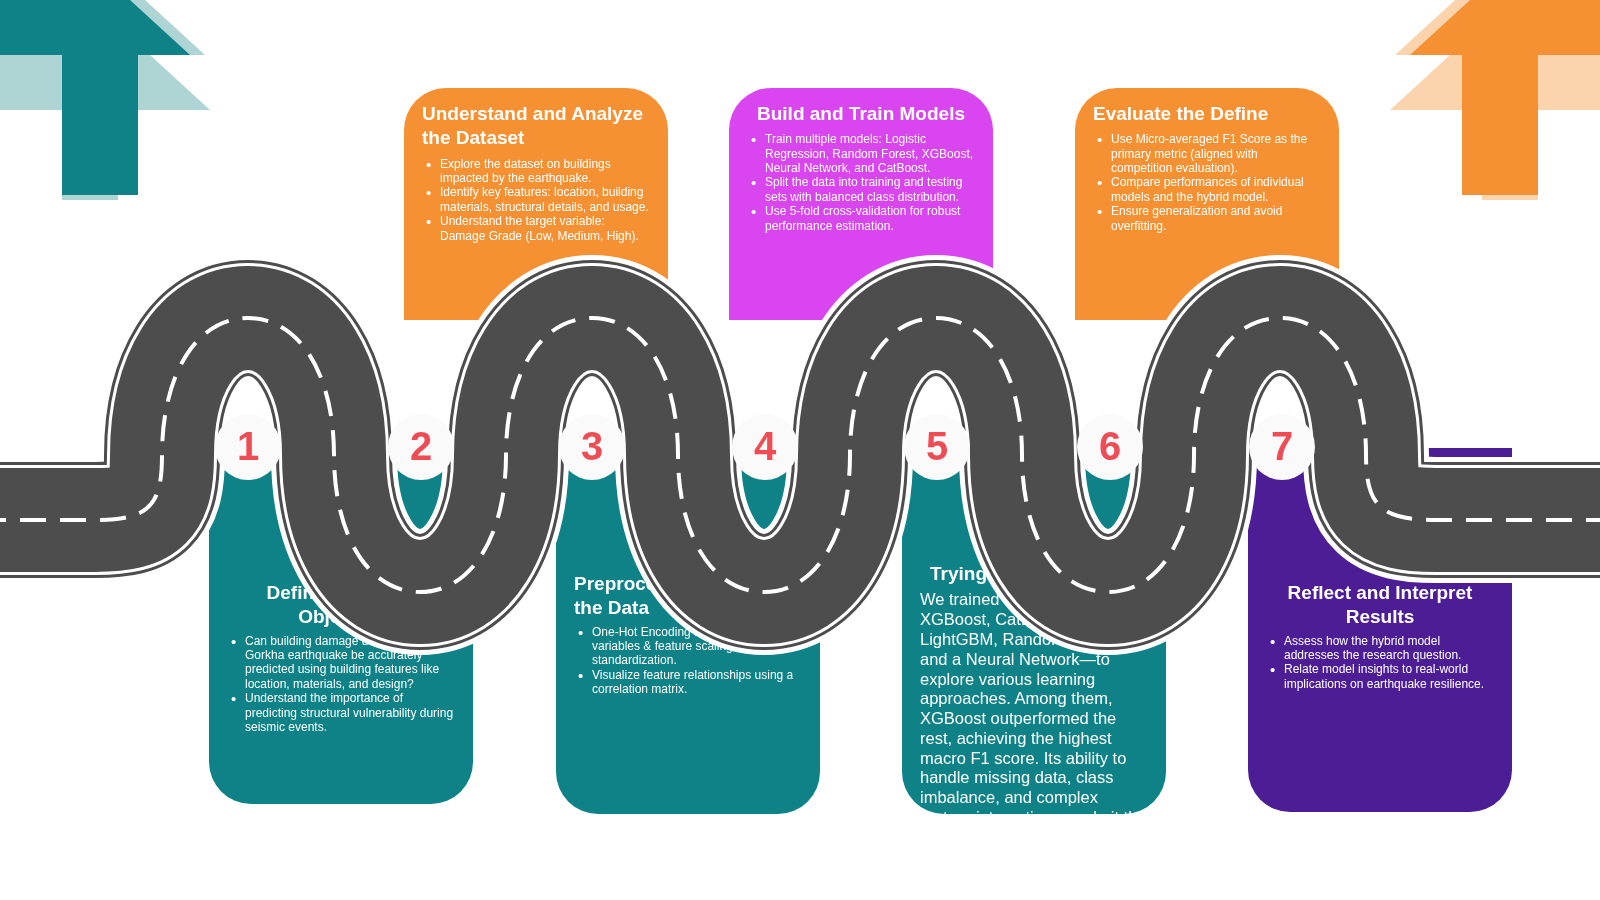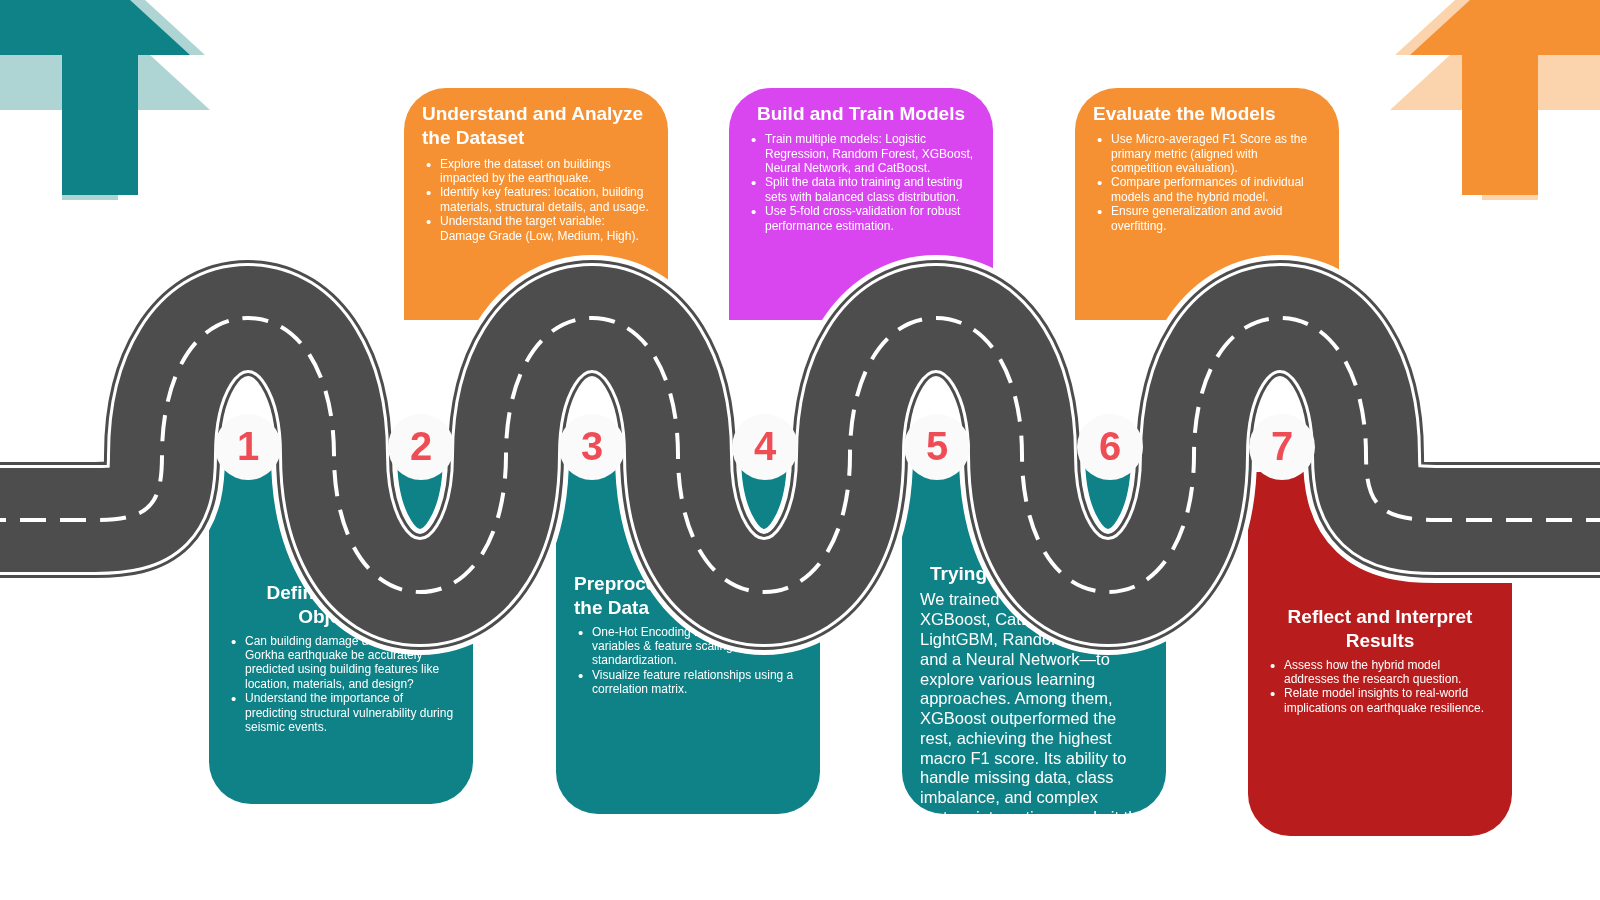--- a/index.html
+++ b/index.html
@@ -142,21 +142,21 @@
   <div class="card top orange" style="left: 729px; top: 88px; width: 264px; height: 232px; background: #d946ef;">
     <div class="card-title centered">Build and Train Models</div>
     <ul class="card-list">
       <li>Train multiple models: Logistic Regression, Random Forest, XGBoost, Neural Network, and CatBoost.</li>
       <li>Split the data into training and testing sets with balanced class distribution.</li>
       <li>Use 5-fold cross-validation for robust performance estimation.</li>
     </ul>
   </div>
 
   <div class="card top orange" style="left: 1075px; top: 88px; width: 264px; height: 232px; background: rgb(245, 145, 51);">
-    <div class="card-title">Evaluate the Models</div>
+    <div class="card-title">Evaluate the Define</div>
     <ul class="card-list">
       <li>Use Micro-averaged F1 Score as the primary metric (aligned with competition evaluation).</li>
       <li>Compare performances of individual models and the hybrid model.</li>
       <li>Ensure generalization and avoid overfitting.</li>
     </ul>
   </div>
 
   <div class="card bottom teal" style="left: 209px; top: 448px; width: 264px; height: 356px; padding-top: 133px; background: rgb(14, 130, 135);">
     <div class="card-title centered">Define Research Objective</div>
     <ul class="card-list">
@@ -171,21 +171,21 @@
       <li>One-Hot Encoding for categorical variables &amp; feature scaling using standardization.</li>
       <li>Visualize feature relationships using a correlation matrix.</li>
     </ul>
   </div>
 
   <div class="card bottom teal" style="left: 902px; top: 448px; width: 264px; height: 366px; padding-top: 114px; background: rgb(14, 130, 135);">
     <div class="card-title" style="padding-left:10px;">Trying out Models</div>
     <p class="card-paragraph">We trained multiple models—XGBoost, CatBoost, LightGBM, Random Forest, and a Neural Network—to explore various learning approaches. Among them, XGBoost outperformed the rest, achieving the highest macro F1 score. Its ability to handle missing data, class imbalance, and complex feature interactions made it the most effective model for our task.</p>
   </div>
 
-  <div class="card bottom teal" style="left: 1248px; top: 472px; width: 264px; height: 364px; padding-top: 133px; background: #b91c1c;">
+  <div class="card bottom teal" style="left: 1248px; top: 448px; width: 264px; height: 364px; padding-top: 133px; background: #4c1d95;">
     <div class="card-title centered">Reflect and Interpret Results</div>
     <ul class="card-list">
       <li>Assess how the hybrid model addresses the research question.</li>
       <li>Relate model insights to real-world implications on earthquake resilience.</li>
     </ul>
   </div>
 
   <svg id="road-layer" viewBox="0 0 1600 900" preserveAspectRatio="none" style="z-index:30;">
     <defs>
       <path id="roadpath" d="M -60,520

